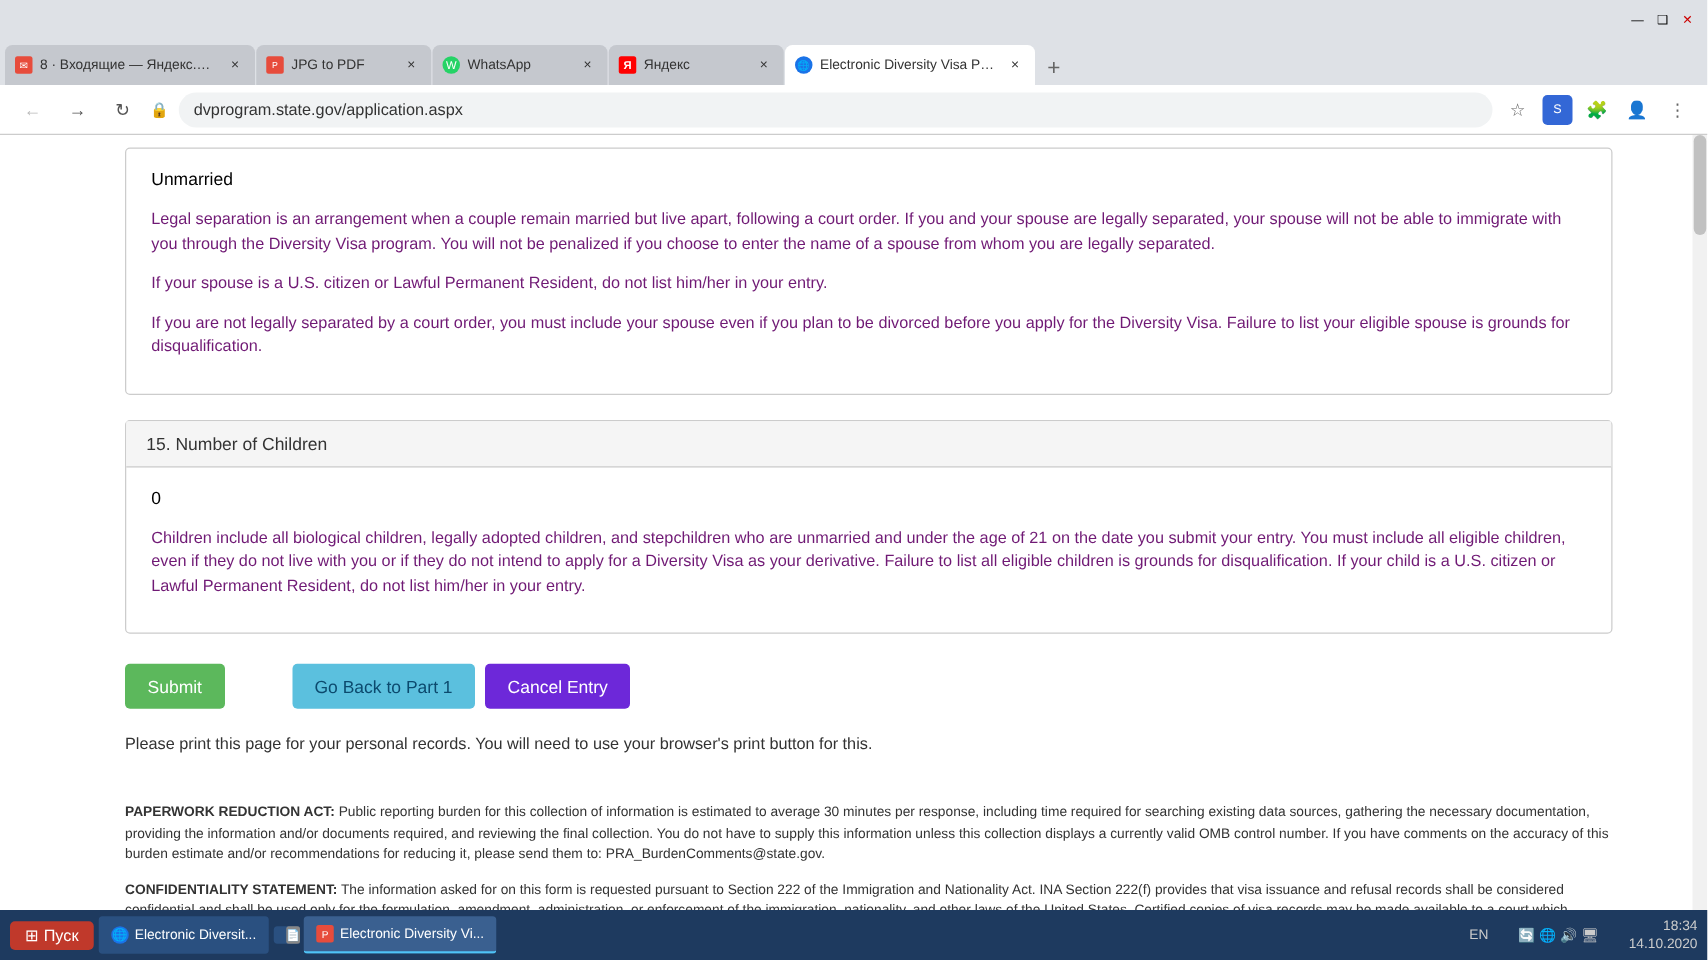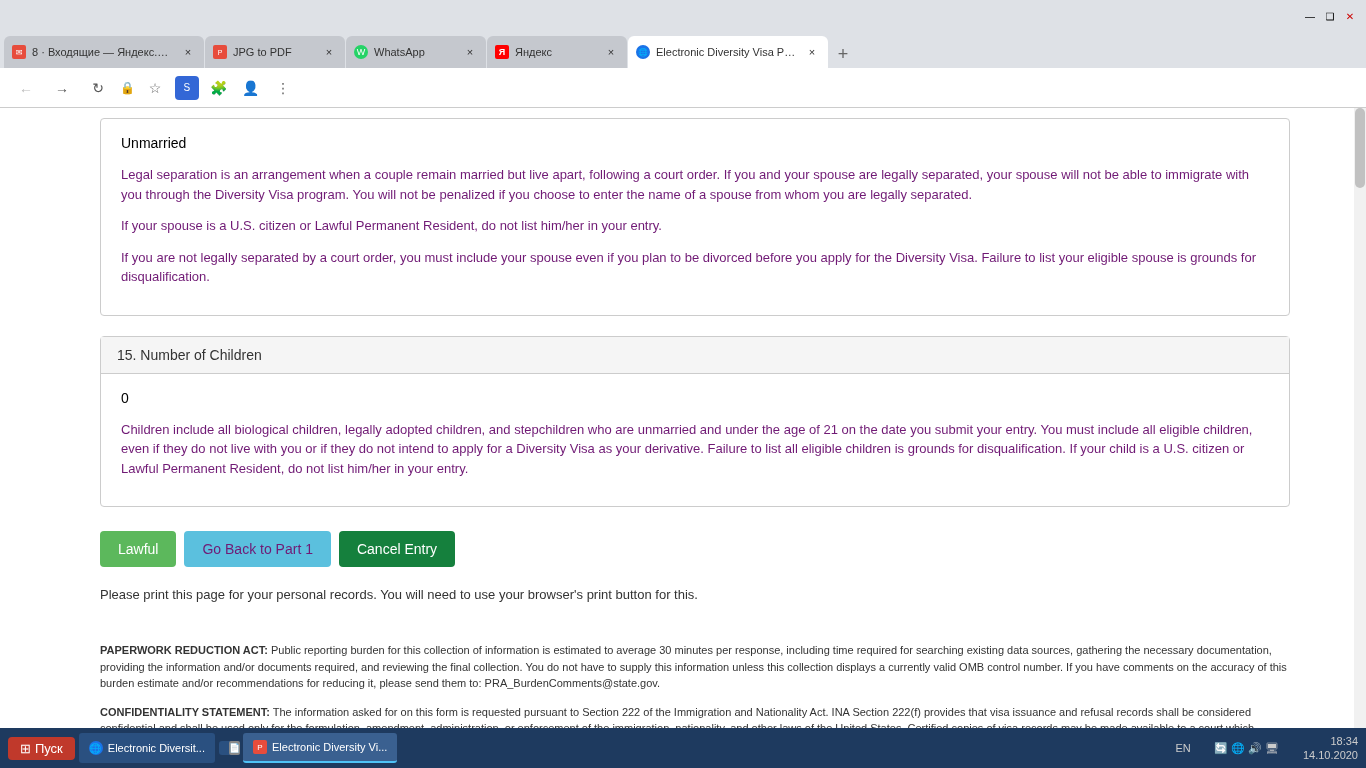--- a/index.html
+++ b/index.html
@@ -222,29 +222,30 @@
       background: #5cb85c;
       color: #fff;
       border: none;
       padding: 10px 18px;
       font-size: 14px;
       border-radius: 4px;
       cursor: pointer;
     }
     .btn-back {
       background: #5bc0de;
-      color: #701a75;
+      color: #0c4a6e;
       border: none;
       padding: 10px 18px;
       font-size: 14px;
       border-radius: 4px;
       cursor: pointer;
+      margin-left: 46px;
     }
     .btn-cancel {
-      background: #15803d;
+      background: #6d28d9;
       color: #fff;
       border: none;
       padding: 10px 18px;
       font-size: 14px;
       border-radius: 4px;
       cursor: pointer;
     }
 
     .print-notice {
       font-size: 13px;
@@ -416,20 +417,21 @@
       <div class="tab-close">×</div>
     </div>
     <div class="new-tab-btn">+</div>
   </div>
 
   <div class="address-bar">
     <div class="nav-btn disabled">←</div>
     <div class="nav-btn">→</div>
     <div class="nav-btn">↻</div>
     <span class="lock-icon">🔒</span>
+    <input class="url-bar" type="text" value="dvprogram.state.gov/application.aspx" style="">
     <div class="address-icons">
       <div class="addr-icon">☆</div>
       <div class="addr-icon" style="background:#3367d6; color:#fff; border-radius:4px; font-size:10px;">S</div>
       <div class="addr-icon">🧩</div>
       <div class="addr-icon">👤</div>
       <div class="addr-icon">⋮</div>
     </div>
   </div>
 
   <div class="page-content">
@@ -445,21 +447,21 @@
 
         <div class="children-section">
           <div class="children-header">15. Number of Children</div>
           <div class="children-body">
             <div class="children-value">0</div>
             <p class="info-text">Children include all biological children, legally adopted children, and stepchildren who are unmarried and under the age of 21 on the date you submit your entry. You must include all eligible children, even if they do not live with you or if they do not intend to apply for a Diversity Visa as your derivative. Failure to list all eligible children is grounds for disqualification. If your child is a U.S. citizen or Lawful Permanent Resident, do not list him/her in your entry.</p>
           </div>
         </div>
 
         <div class="button-row">
-          <button class="btn-submit">Lawful</button>
+          <button class="btn-submit">Submit</button>
           <button class="btn-back">Go Back to Part 1</button>
           <button class="btn-cancel">Cancel Entry</button>
         </div>
 
         <p class="print-notice">Please print this page for your personal records. You will need to use your browser's print button for this.</p>
 
         <div class="legal-section">
           <strong>PAPERWORK REDUCTION ACT:</strong>
           <span>Public reporting burden for this collection of information is estimated to average 30 minutes per response, including time required for searching existing data sources, gathering the necessary documentation, providing the information and/or documents required, and reviewing the final collection. You do not have to supply this information unless this collection displays a currently valid OMB control number. If you have comments on the accuracy of this burden estimate and/or recommendations for reducing it, please send them to: PRA_BurdenComments@state.gov.</span>
         </div>

